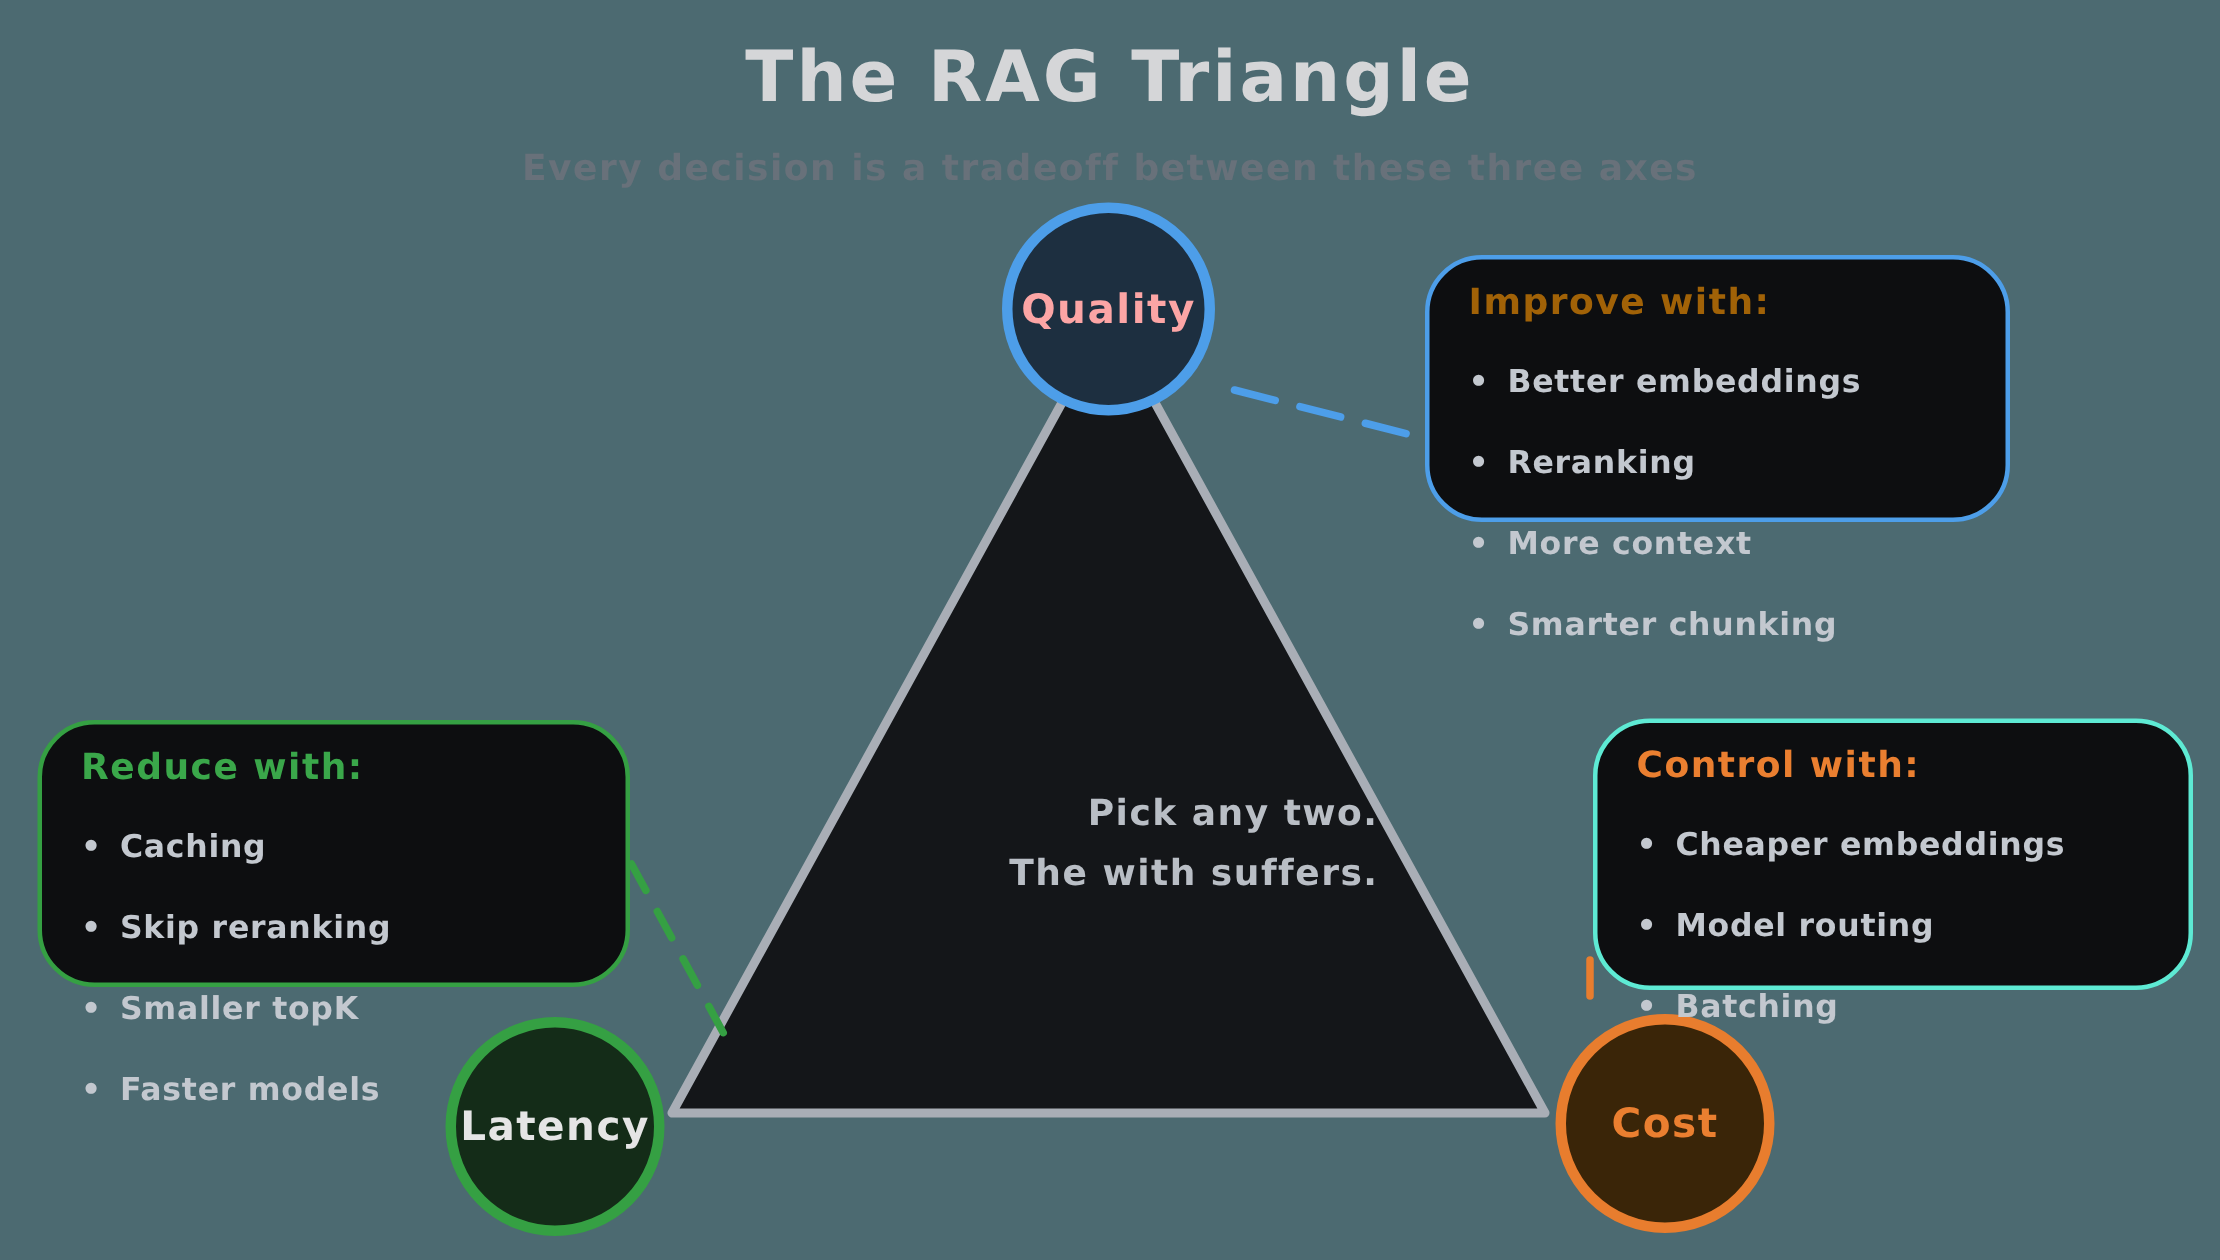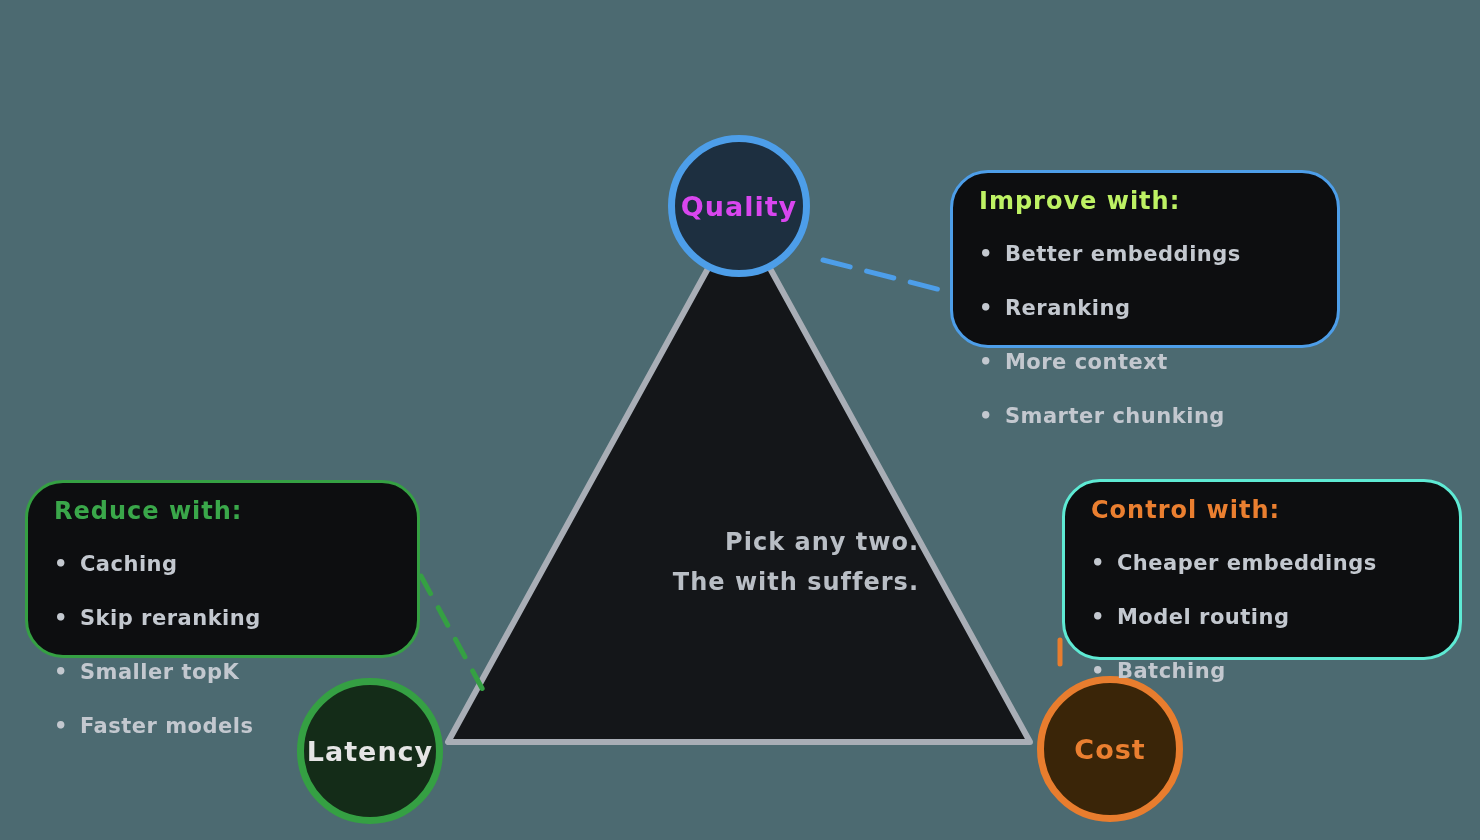--- a/index.html
+++ b/index.html
@@ -43,21 +43,21 @@
     justify-content: center;
     z-index: 2;
     font-size: 27px;
     font-weight: bold;
     letter-spacing: 1px;
   }
   .node-quality {
     left: 668px; top: 135px; width: 142px; height: 142px;
     border: 7px solid #4d9ee9;
     background: #1d2f40;
-    color: #d946ef;
+    color: #fca5a5;
   }
   .node-latency {
     left: 297px; top: 678px; width: 146px; height: 146px;
     border: 7px solid #35a043;
     background: #142c18;
     color: #e5e5e5;
   }
   .node-cost {
     left: 1037px; top: 676px; width: 146px; height: 146px;
     border: 7px solid #e87d2e;
@@ -94,21 +94,21 @@
   .callout-control {
     left: 1062px; top: 479px; width: 400px; height: 181px;
     border: 3px solid #5eead4;
   }
   .callout-title {
     font-size: 24px;
     font-weight: bold;
     letter-spacing: 1px;
     margin-bottom: 6px;
   }
-  .callout-improve .callout-title { color: #bef264; }
+  .callout-improve .callout-title { color: #a16207; }
   .callout-reduce  .callout-title { color: #3aa74a; }
   .callout-control .callout-title { color: #ea7f30; }
   .callout ul {
     list-style: none;
     margin: 0; padding: 0;
   }
   .callout li {
     color: #c3c8cf;
     font-size: 21px;
     font-weight: bold;
@@ -120,20 +120,22 @@
     content: "\2022";
     margin-right: 12px;
     color: #c3c8cf;
   }
 </style>
 </head>
 <body>
 
 <div class="canvas">
 
+  <div class="title">The RAG Triangle</div>
+  <div class="subtitle">Every decision is a tradeoff between these three axes</div>
 
   <svg class="layer" width="1480" height="840" viewBox="0 0 1480 840">
     <polygon points="739,212 448,742 1030,742" fill="#141619" stroke="#a9aeb6" stroke-width="6" stroke-linejoin="round"></polygon>
     <line x1="823" y1="260" x2="945" y2="291" stroke="#4d9ee9" stroke-width="5" stroke-dasharray="28 17" stroke-linecap="round"></line>
     <line x1="421" y1="576" x2="483" y2="690" stroke="#35a043" stroke-width="5" stroke-dasharray="20 16" stroke-linecap="round"></line>
     <line x1="1060" y1="640" x2="1060" y2="665" stroke="#e87d2e" stroke-width="5" stroke-dasharray="24 14" stroke-linecap="round"></line>
   </svg>
 
   <div class="center-text">
     <div>Pick any two.</div>

